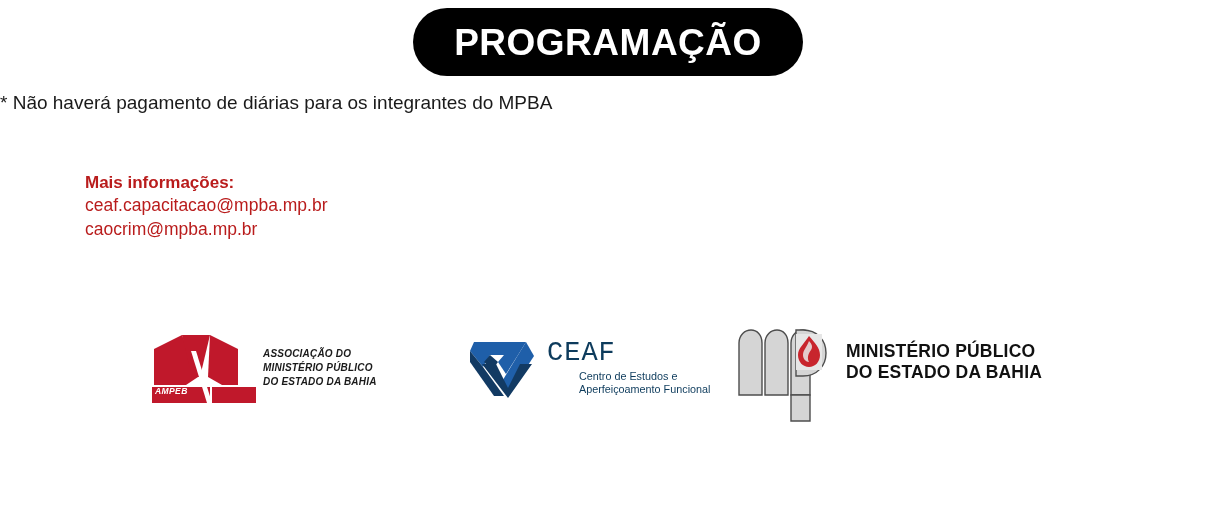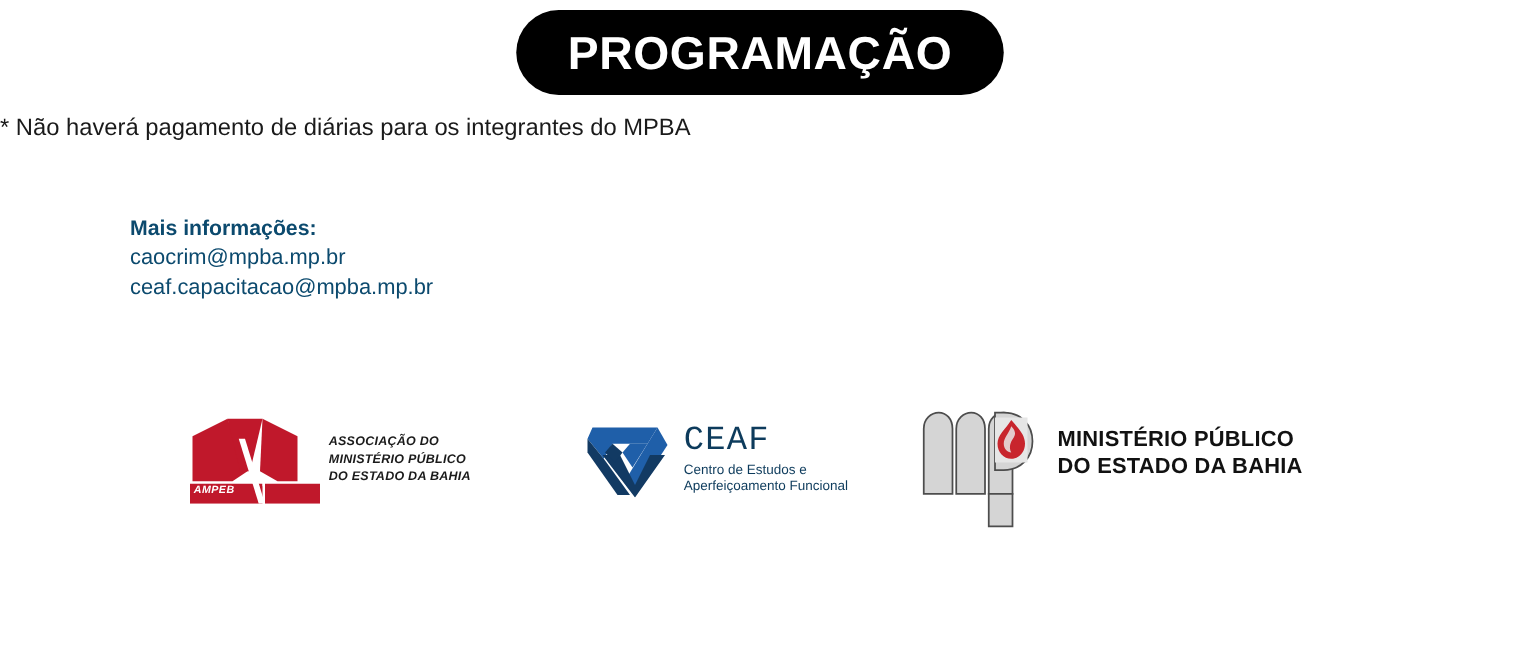--- a/index.html
+++ b/index.html
@@ -33,24 +33,24 @@
   #subtitle-note{
     position:absolute; left:0; top:92px; width:1217px;
     text-align:left;
     font-size:19px;
     color:#1a1a1a;
     white-space:nowrap;
   }
 
   
   #contact-block{
-    position:absolute; left:104px; top:172px;
+    position:absolute; left:85px; top:172px;
     font-size:17.5px;
     line-height:1.32;
-    color:#0c4a6e;
+    color:#b91c1c;
   }
   #contact-heading{ font-weight:bold; font-size:17px; }
   .contact-email{ display:block; }
 
   
   #logo-strip{
     position:absolute; left:0; top:325px; width:1217px; height:105px;
   }
   .logo-unit{ position:absolute; display:flex; align-items:center; }
 
@@ -77,21 +77,21 @@
   .ceaf-text{ margin-left:11px; }
   .ceaf-word{
     font-size:27px; color:#0d3b5c;
     letter-spacing:1px; line-height:0.95;
     display:flex; align-items:flex-end;
   }
   .ceaf-word .ceaf-letters{ font-weight:400;font-family:Liberation Mono, monospace; }
   .ceaf-sub{
     margin-top:3px;
     font-size:10.8px; line-height:1.28;
-    color:#0d3b5c; white-space:nowrap;
+    color:#0d3b5c; white-space:nowrap;margin-left:32px;
   }
 
   
   #logo-mp{ left:736px; top:0px; }
   .mp-mark{ width:92px; height:100px; }
   .mp-text{
     margin-left:18px;
     font-weight:bold; font-size:17.5px;
     line-height:1.22; color:#111111;
     letter-spacing:0.2px; white-space:nowrap;
@@ -102,22 +102,22 @@
 <body>
 
 <div id="header-banner">
   <span id="header-title">PROGRAMAÇÃO</span>
 </div>
 
 <div id="subtitle-note">* Não haverá pagamento de diárias para os integrantes do MPBA</div>
 
 <div id="contact-block">
   <div id="contact-heading">Mais informações:</div>
+  <span class="contact-email">ceaf.capacitacao@mpba.mp.br</span>
   <span class="contact-email">caocrim@mpba.mp.br</span>
-  <span class="contact-email">ceaf.capacitacao@mpba.mp.br</span>
 </div>
 
 <div id="logo-strip">
 
   <div class="logo-unit" id="logo-ampeb">
     <div class="ampeb-mark">
       <svg width="104" height="70" viewBox="0 0 104 70" xmlns="http://www.w3.org/2000/svg">
 
         <path d="M2 52 L2 16 L30 2 L46 44 L34 52 Z" fill="#c0182b"></path>
 

